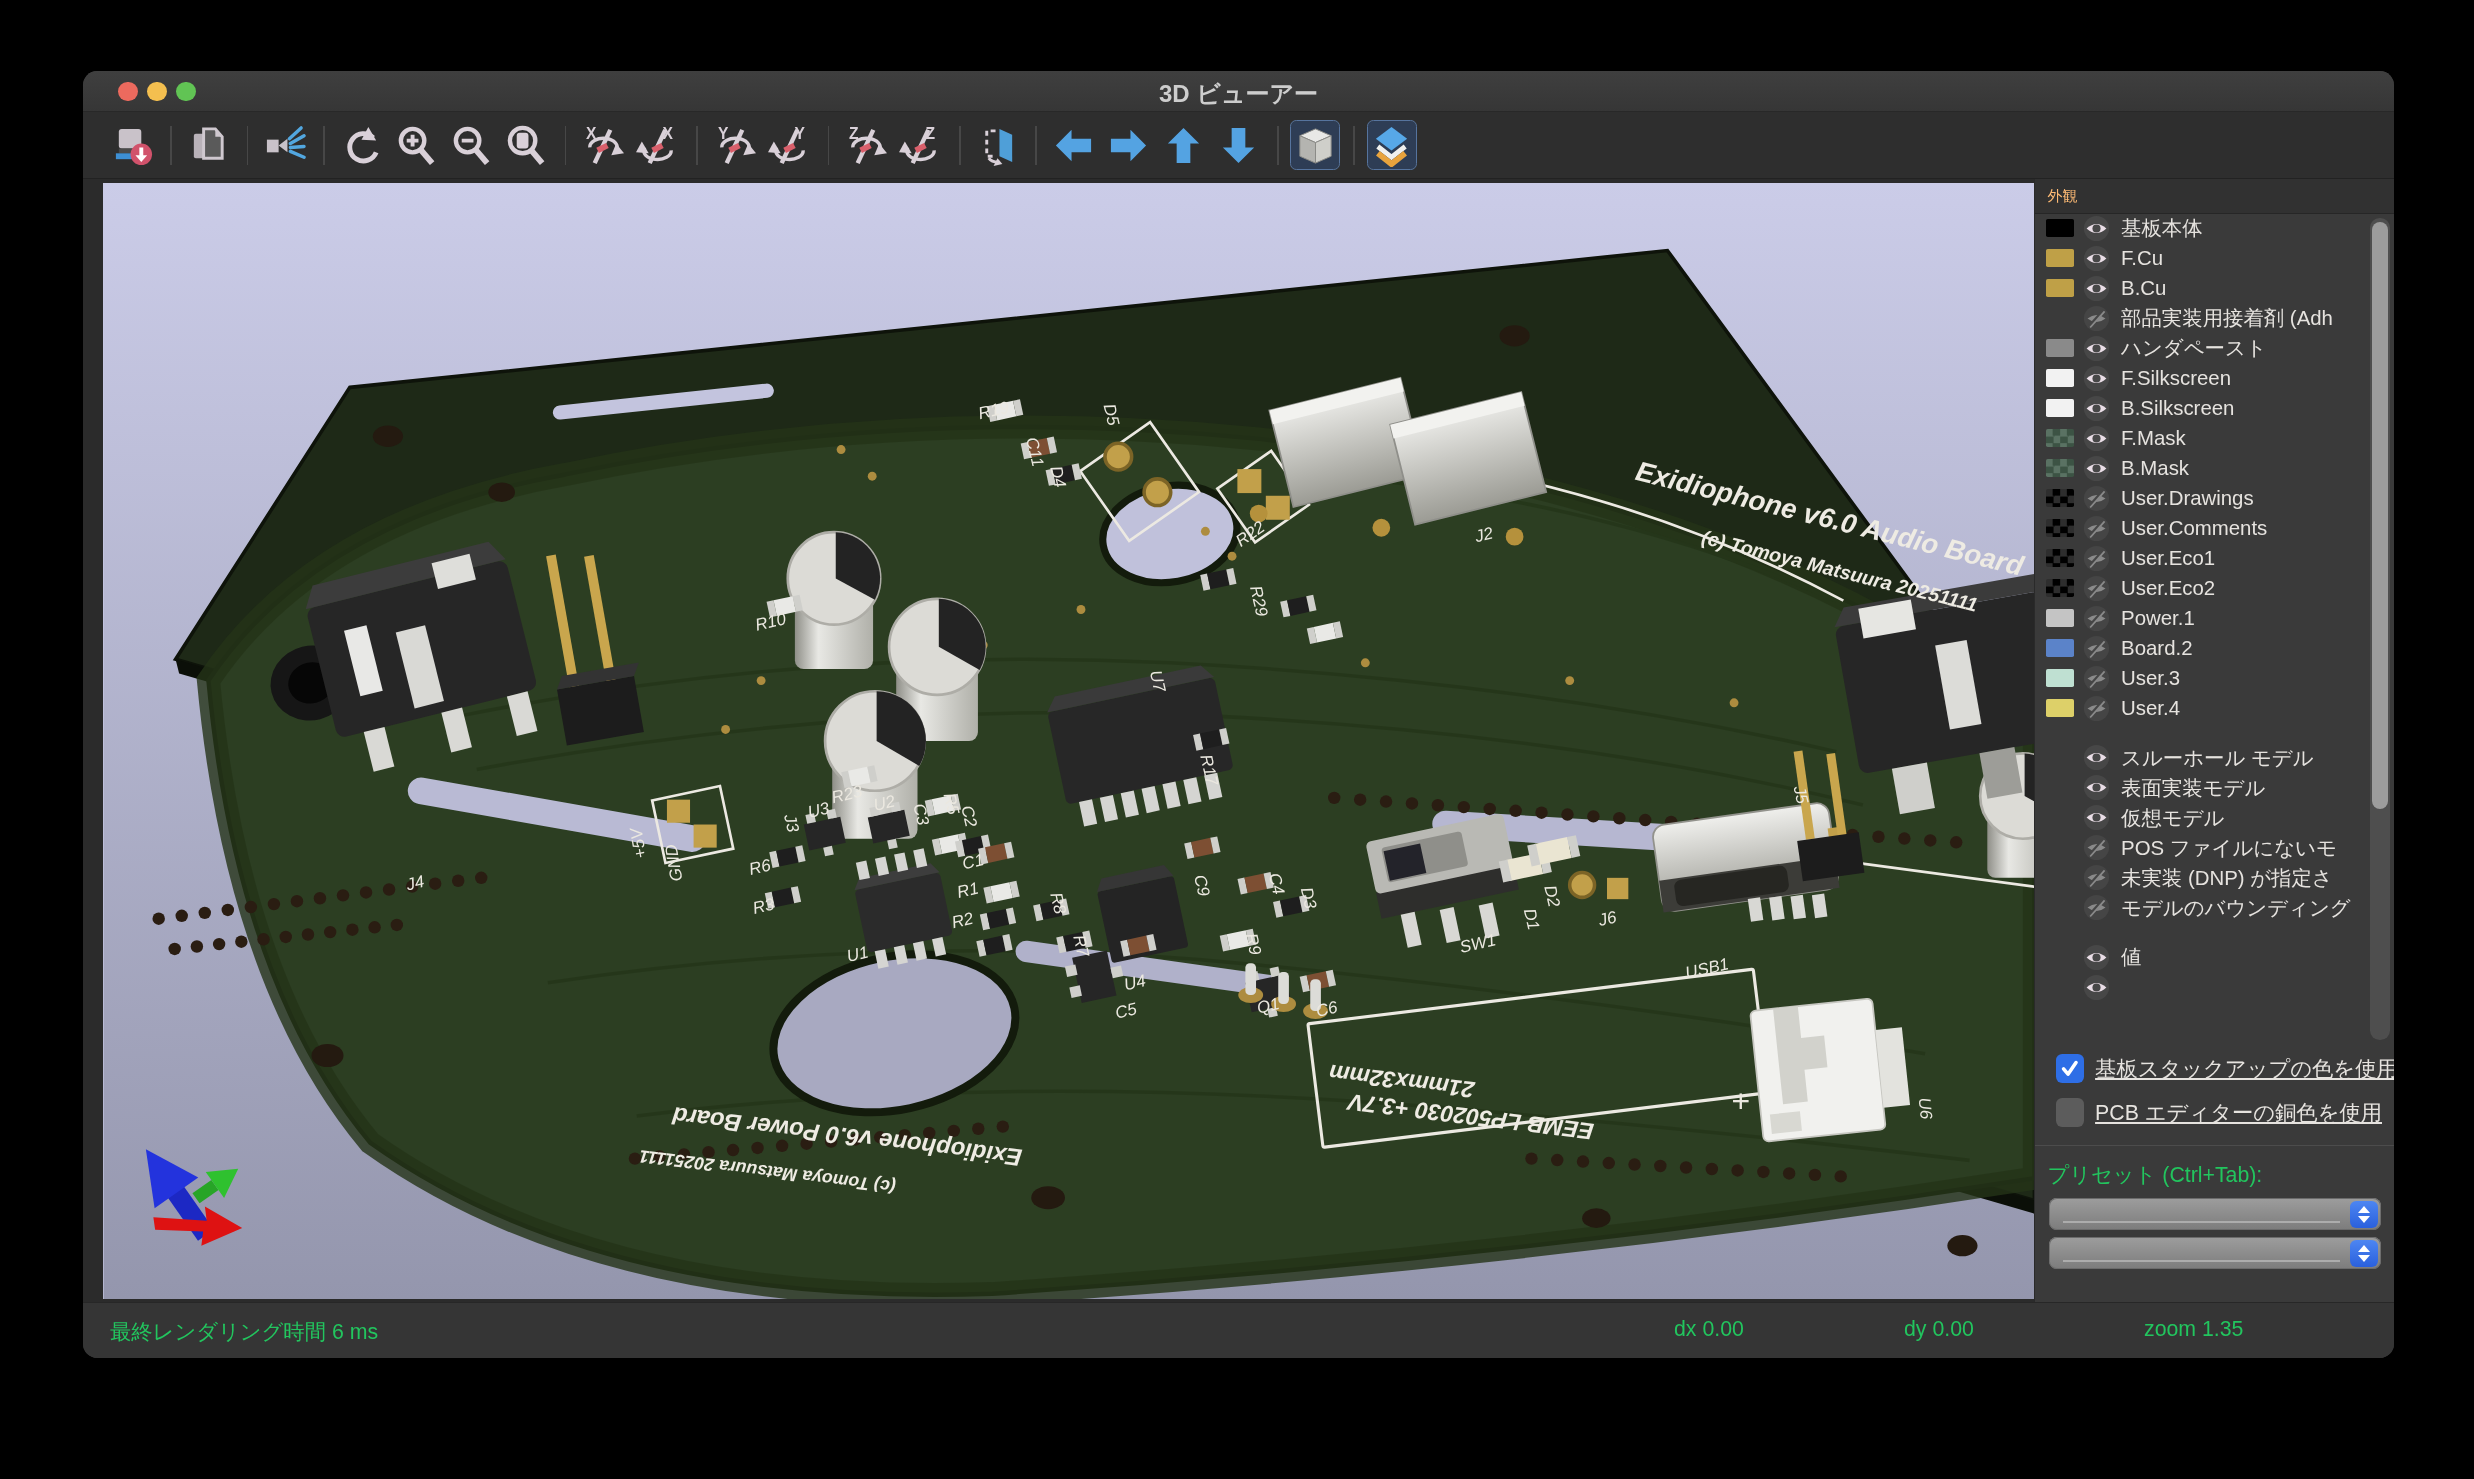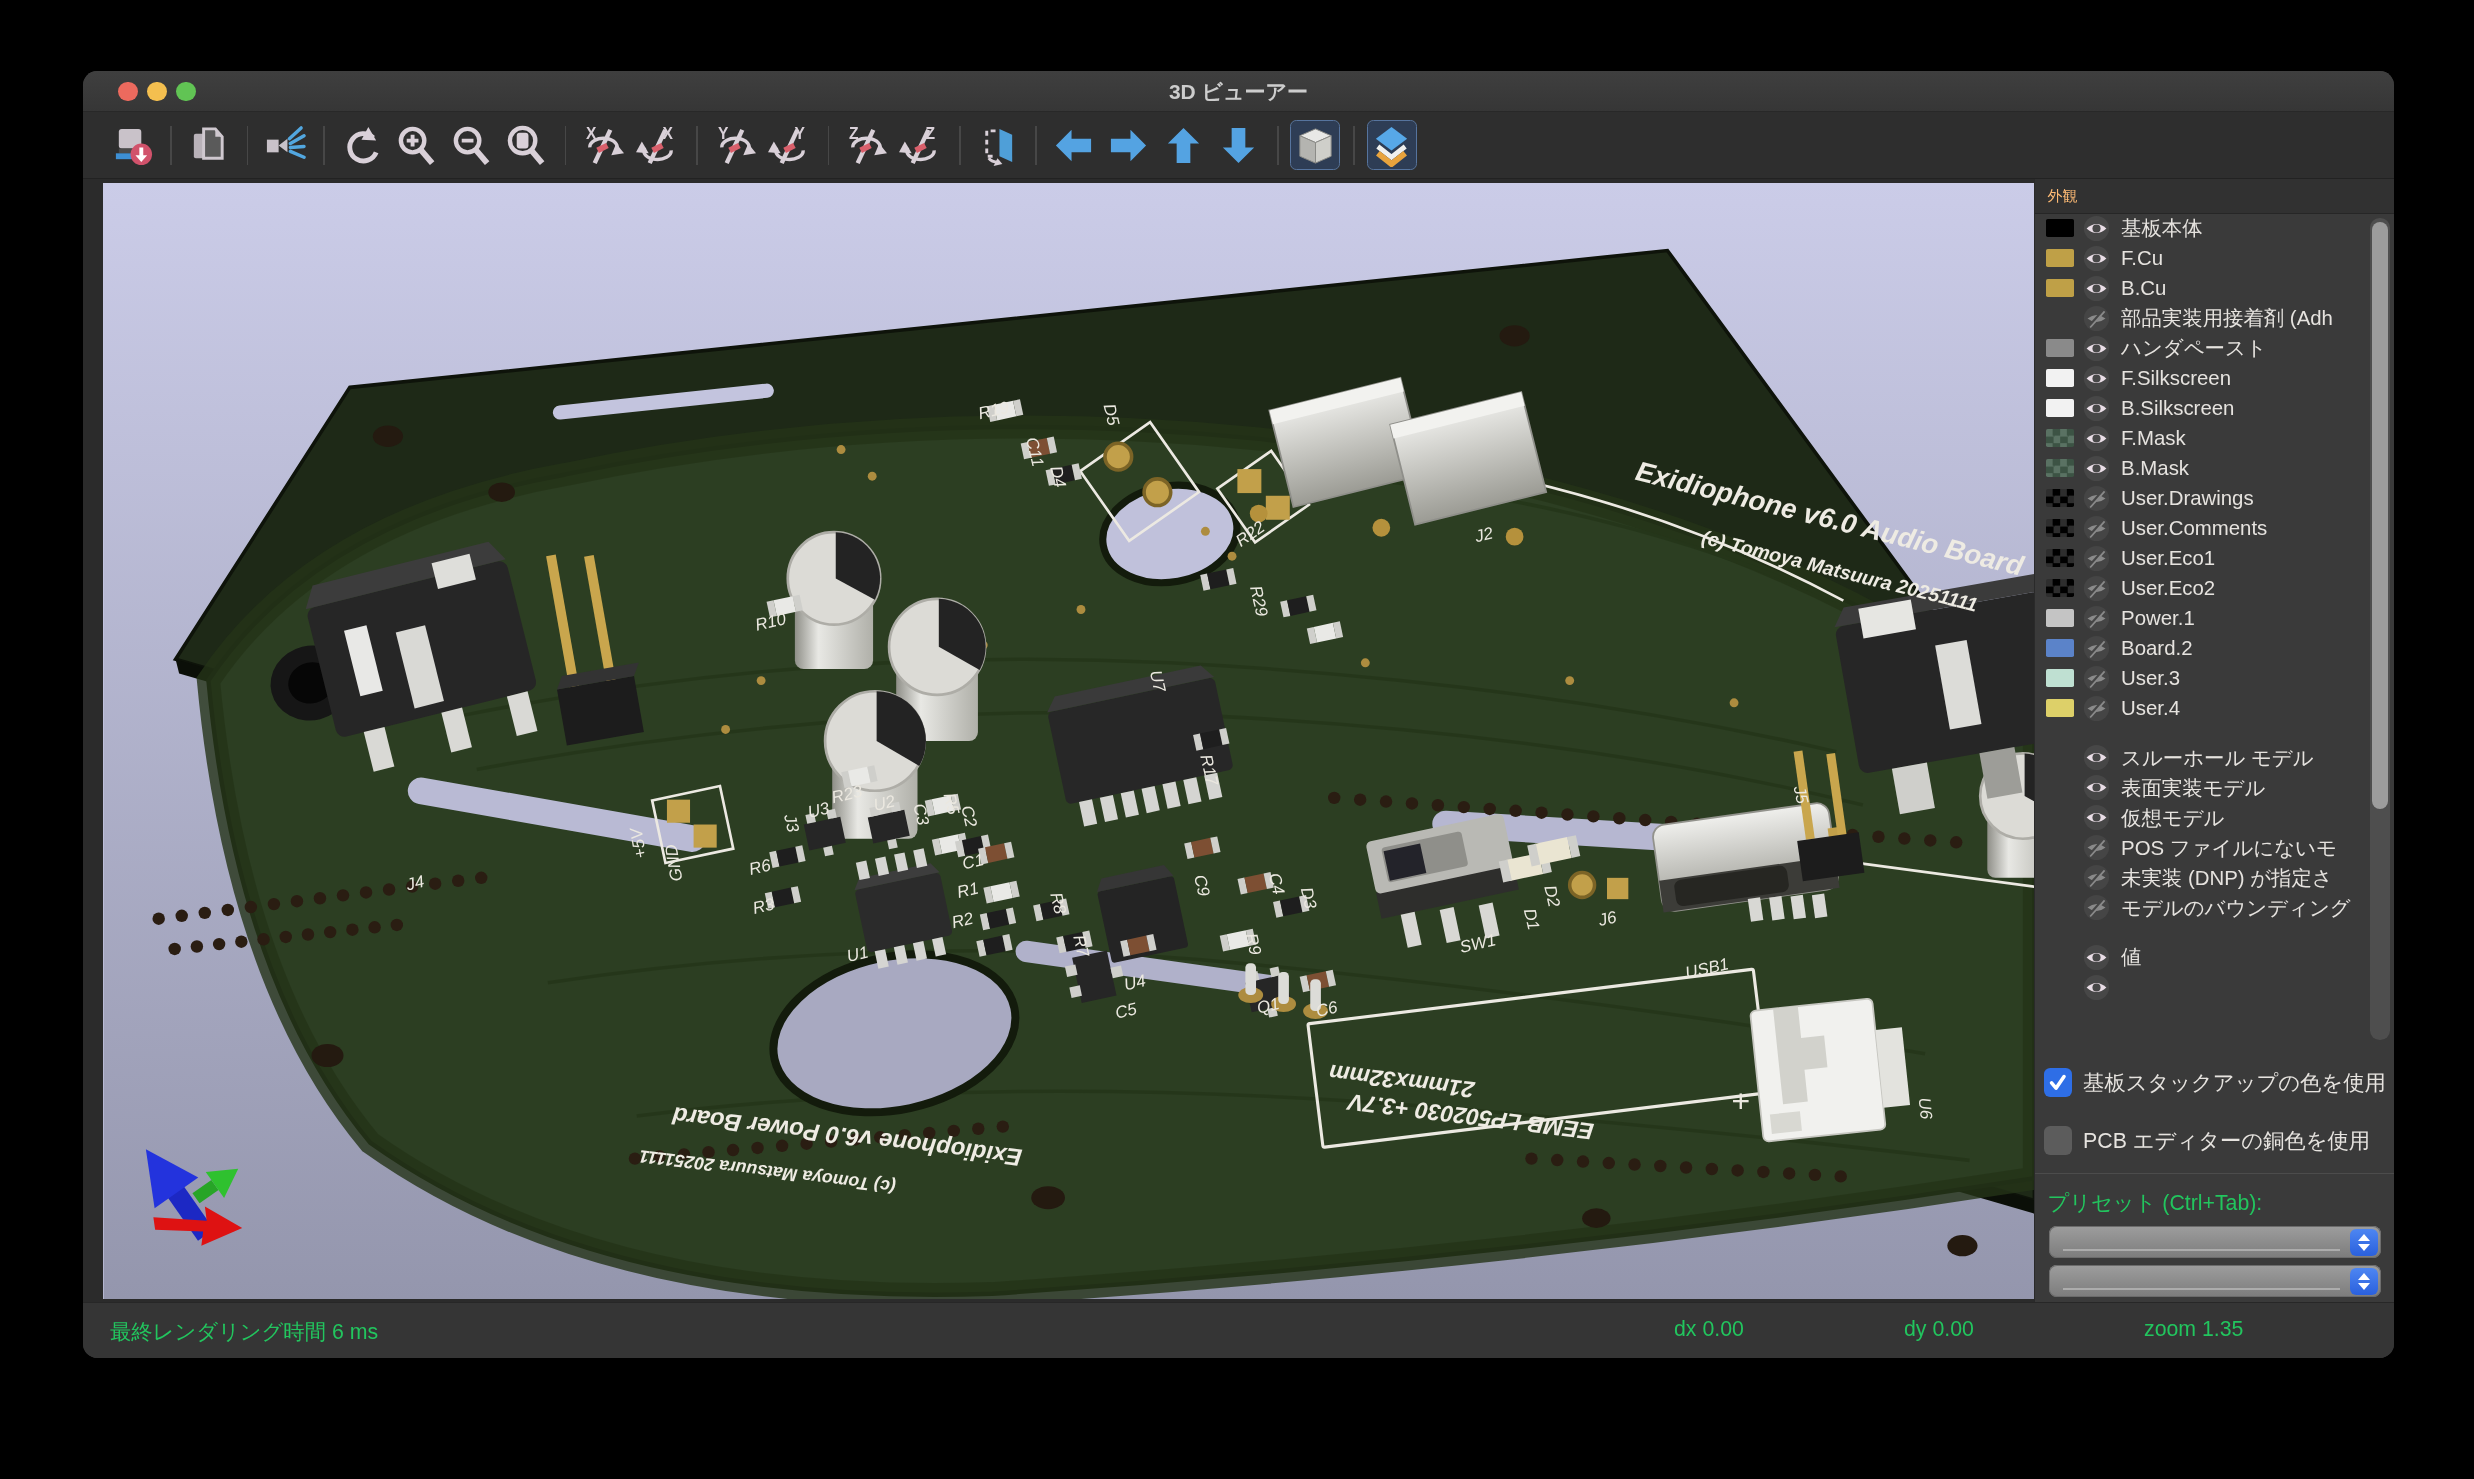--- a/index.html
+++ b/index.html
@@ -7,21 +7,21 @@
   .window{position:absolute;left:83px;top:71px;width:2311px;height:1287px;background:#373737;
     border-radius:14.2px;overflow:hidden;box-shadow:0 27px 71px rgba(0,0,0,.8);}
   
   .titlebar{position:absolute;left:0;top:0;width:100%;height:40px;
     background:linear-gradient(#3f3f3f,#363636);border-bottom:0.9px solid #282828;}
   .tl{position:absolute;top:10.7px;width:19.6px;height:19.6px;border-radius:50%;}
   .tl.red{left:35px;background:#ec6a5e;}
   .tl.yellow{left:64px;background:#f4bf4f;}
   .tl.green{left:93px;background:#61c454;}
   .title{position:absolute;left:0;right:0;top:7.1px;text-align:center;color:#cdcdcd;
-    font-size:21px;font-weight:bold;}
+    font-size:24px;font-weight:bold;}
   
   .toolbar{position:absolute;left:0;top:41px;width:100%;height:67px;background:#2e2e2e;
     border-bottom:0.9px solid #222;display:flex;align-items:center;padding-left:25px;box-sizing:border-box;}
   .tbtn{width:48px;height:48px;display:flex;align-items:center;justify-content:center;
     border-radius:5.3px;margin-right:7.1px;flex:0 0 auto;}
   .tbtn.active{background:#2e3d55;outline:1.8px solid #56749e;}
   .tsep{width:1.8px;height:39px;background:#474747;margin:0 12.4px 0 7.1px;flex:0 0 auto;}
   
   .content{position:absolute;left:0;top:108px;width:2311px;height:1124px;background:#2b2b2b;}
   .viewport{position:absolute;left:19.6px;top:3.6px;width:1932px;height:1116px;background:#c9cae6;}
@@ -35,21 +35,21 @@
   .sb-row{height:30px;display:flex;align-items:center;padding-left:11px;}
   .sb-swatch{width:28.4px;height:18.7px;margin-right:9px;flex:0 0 auto;border-radius:1.8px;}
   .sb-swatch.empty{background:transparent;}
   .checker-green{background:repeating-conic-gradient(#3c5344 0% 25%, #5a7263 0% 50%) 0 0/14.2px 14.2px;}
   .checker-dark{background:repeating-conic-gradient(#000 0% 25%, #2e2e2e 0% 50%) 0 0/14.2px 14.2px;}
   .sb-eye{width:27px;height:27px;margin-right:10.7px;flex:0 0 auto;}
   .sb-label{font-size:20.4px;white-space:nowrap;overflow:hidden;max-width:249px;}
   .sb-gap{height:19.6px;}
   .sb-scroll{position:absolute;right:5.3px;top:39px;width:19.6px;height:822px;background:#4e4e4e;border-radius:9.8px;}
   .sb-thumb{position:absolute;left:1.8px;top:3.6px;width:16px;height:587px;background:#9c9c9c;border-radius:8px;}
-  .sb-check{display:flex;align-items:center;padding-left:9px;margin-top:21px;height:37px;}
+  .sb-check{display:flex;align-items:center;padding-left:21px;margin-top:7px;height:37px;text-decoration:underline;}
   .cbox{width:28.4px;height:28.4px;border-radius:6.2px;margin-right:10.7px;flex:0 0 auto;
     display:flex;align-items:center;justify-content:center;}
   .cbox.on{background:#2e6ee6;}
   .cbox.off{background:#5c5c5c;}
   .cb-label{font-size:21.3px;white-space:nowrap;overflow:hidden;max-width:302px;}
   .sb-sep{height:0.9px;background:#4c4c4c;margin:14.2px 0 5.3px 0;}
   .sb-title2{font-size:21.3px;padding:9px 0 7.1px 12.4px;color:#22c55e;}
   .combo{position:relative;margin:1.8px 14.2px 7.1px 14.2px;height:32px;border-radius:8px;
     background:linear-gradient(#9d9d9d,#7c7c7c);box-shadow:inset 0 0 0 0.9px #6b6b6b;}
   .combo .line{position:absolute;left:14.2px;right:41px;top:23px;height:1.8px;background:#c7c7c7;opacity:.6;}

